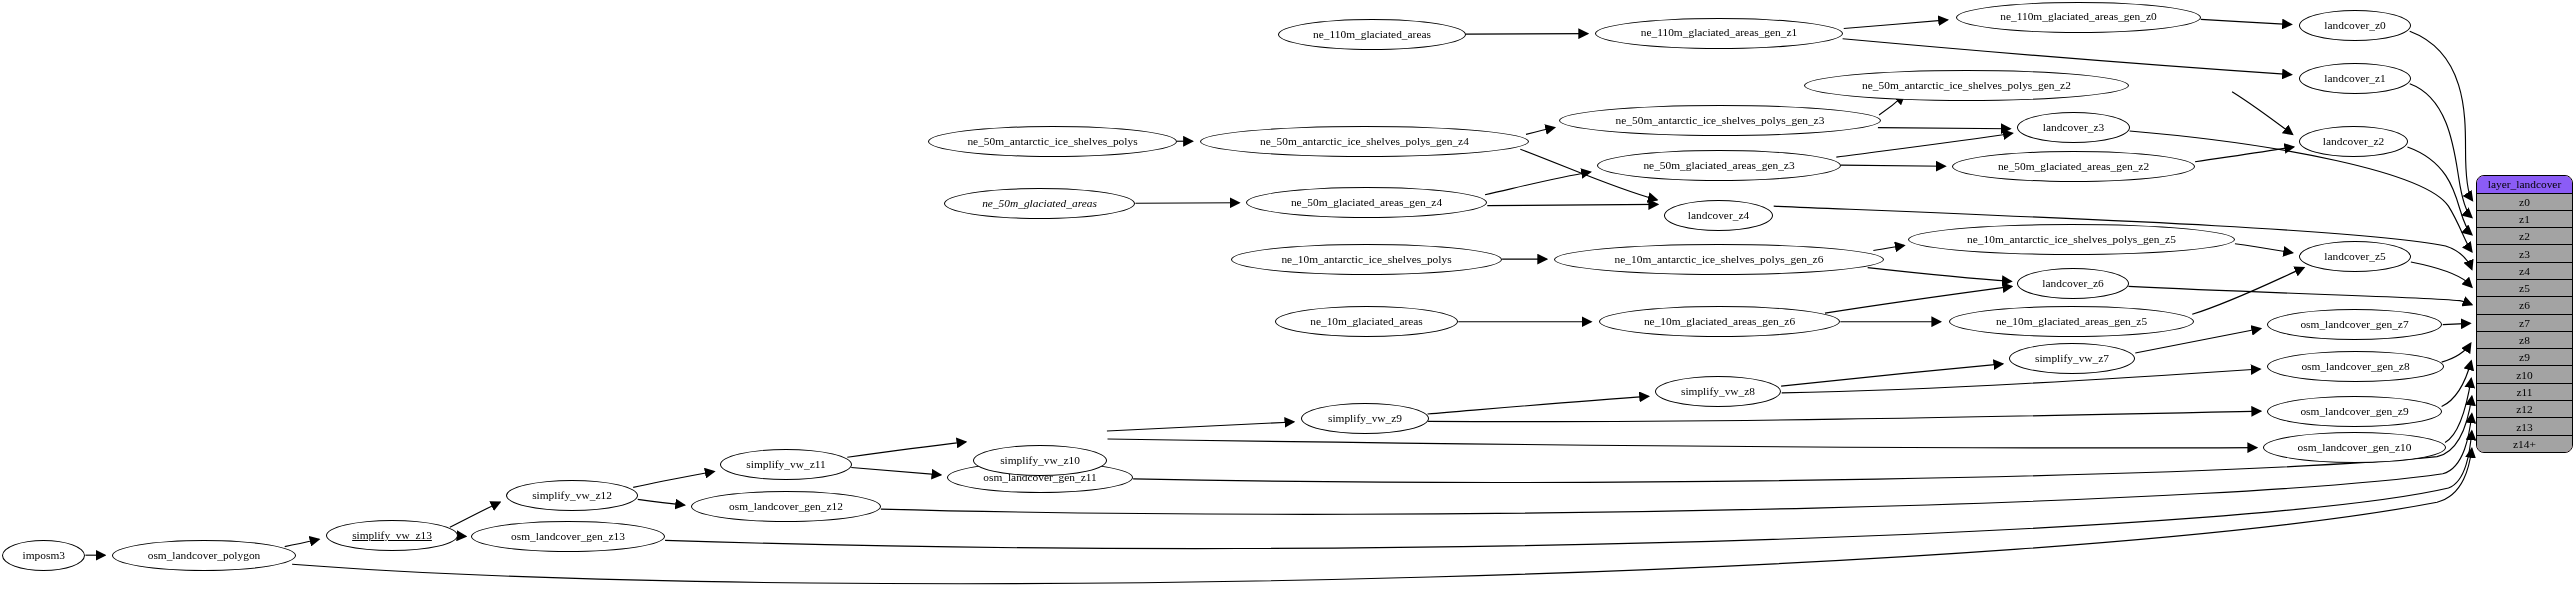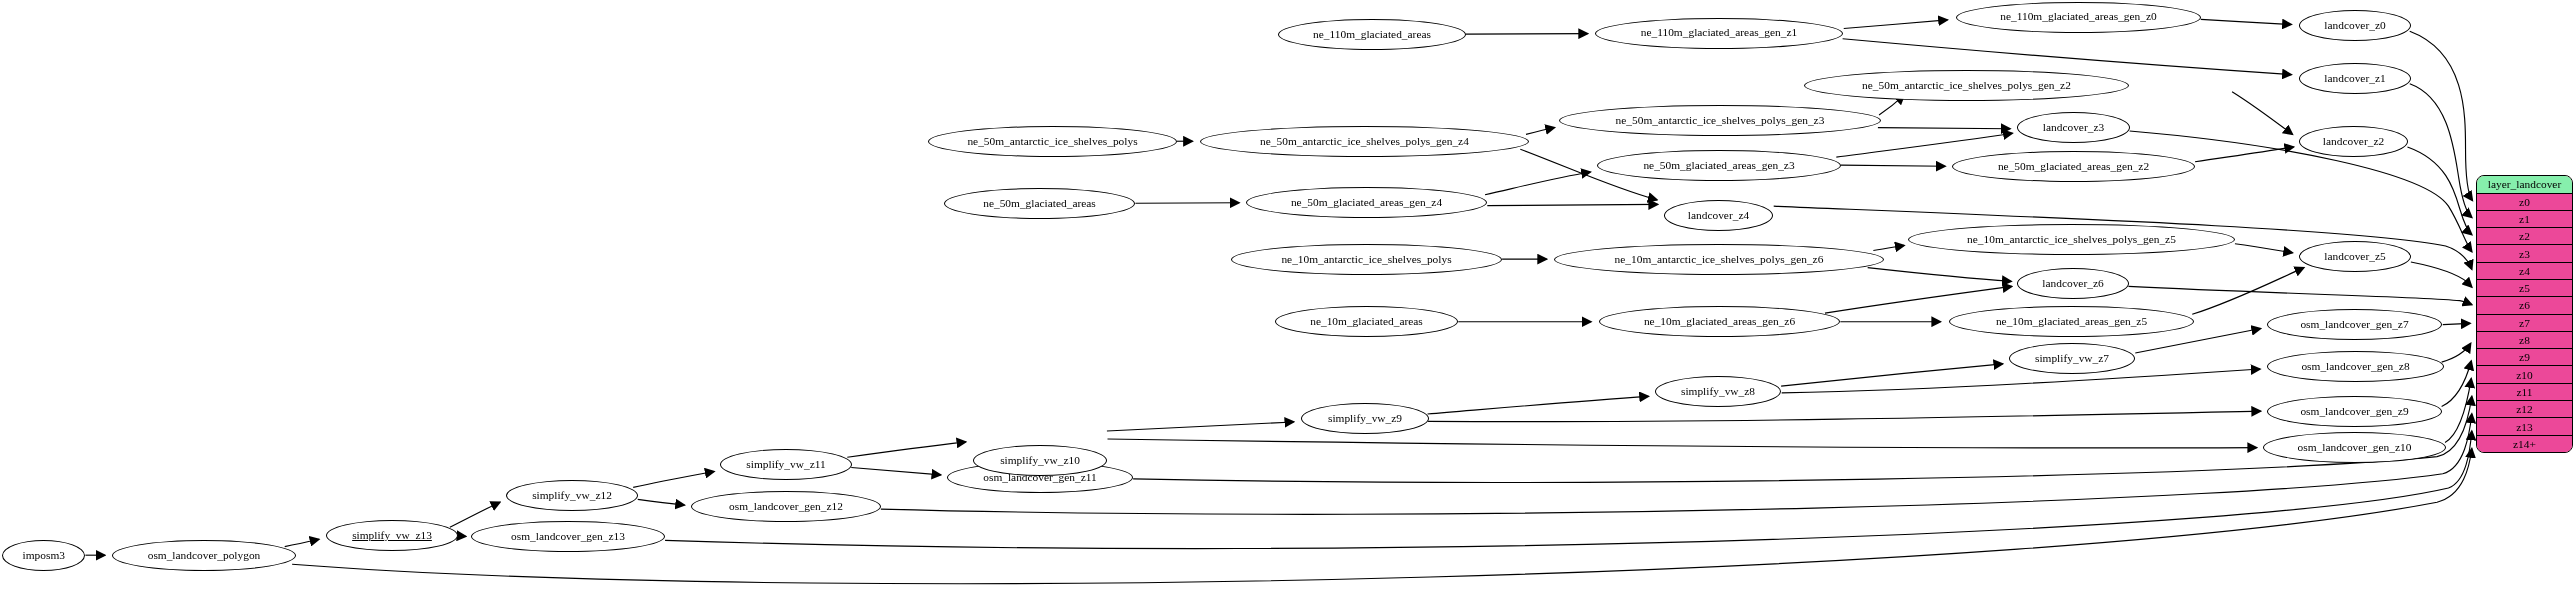--- a/index.html
+++ b/index.html
@@ -16,25 +16,25 @@
     font-size:11.4px;line-height:1;white-space:nowrap;z-index:2;
   }
   .ztable{
     position:absolute;left:2476px;top:175px;width:97px;height:278px;
     box-sizing:border-box;border:1.1px solid #000;border-radius:8px;
     background:#ffb6c1;overflow:hidden;z-index:2;
     display:flex;flex-direction:column;font-size:11.4px;
   }
   .zt-header{
     flex:0 0 16.5px;display:flex;align-items:center;justify-content:center;
-    background:#86efac;
+    background:#8b5cf6;
   }
   .zt-row{
     flex:1 1 auto;display:flex;align-items:center;justify-content:center;
-    border-top:1.1px solid #000;background:#ec4899;
+    border-top:1.1px solid #000;background:#a3a3a3;
   }
 </style>
 </head>
 <body>
 
 <svg id="edges" viewBox="0 0 4524 1073" xmlns="http://www.w3.org/2000/svg">
   <defs>
     <marker id="arrow" viewBox="0 0 10 10" refX="8.5" refY="5" markerWidth="9.5" markerHeight="9.5" orient="auto">
       <path d="M0,0 L10,5 L0,10 z" fill="#000"></path>
     </marker>
@@ -125,21 +125,21 @@
 <div class="node" style="left:1595px;top:17.7px;width:248px;">ne_110m_glaciated_areas_gen_z1</div>
 <div class="node" style="left:1956px;top:1.7px;width:245px;">ne_110m_glaciated_areas_gen_z0</div>
 <div class="node" style="left:2299px;top:10.2px;width:112px;">landcover_z0</div>
 <div class="node" style="left:2299px;top:63px;width:112px;">landcover_z1</div>
 <div class="node" style="left:928px;top:126px;width:249px;">ne_50m_antarctic_ice_shelves_polys</div>
 <div class="node" style="left:1200px;top:126px;width:329px;">ne_50m_antarctic_ice_shelves_polys_gen_z4</div>
 <div class="node" style="left:1559px;top:105px;width:322px;">ne_50m_antarctic_ice_shelves_polys_gen_z3</div>
 <div class="node" style="left:1804px;top:70px;width:325px;">ne_50m_antarctic_ice_shelves_polys_gen_z2</div>
 <div class="node" style="left:2017px;top:112px;width:113px;">landcover_z3</div>
 <div class="node" style="left:2299px;top:126px;width:109px;">landcover_z2</div>
-<div class="node" style="left:944px;top:188px;width:191px;">ne_50m_glaciated_areas</div>
+<div class="node" style="left:944px;top:188px;width:191px;font-style:italic;">ne_50m_glaciated_areas</div>
 <div class="node" style="left:1246px;top:187px;width:241px;">ne_50m_glaciated_areas_gen_z4</div>
 <div class="node" style="left:1597px;top:150px;width:244px;">ne_50m_glaciated_areas_gen_z3</div>
 <div class="node" style="left:1952px;top:151px;width:243px;">ne_50m_glaciated_areas_gen_z2</div>
 <div class="node" style="left:1664px;top:200px;width:109px;">landcover_z4</div>
 <div class="node" style="left:1231px;top:244px;width:271px;">ne_10m_antarctic_ice_shelves_polys</div>
 <div class="node" style="left:1554px;top:244px;width:330px;">ne_10m_antarctic_ice_shelves_polys_gen_z6</div>
 <div class="node" style="left:1908px;top:224px;width:327px;">ne_10m_antarctic_ice_shelves_polys_gen_z5</div>
 <div class="node" style="left:2299px;top:241px;width:112px;text-align:right;">landcover_z5</div>
 <div class="node" style="left:2017px;top:268px;width:112px;">landcover_z6</div>
 <div class="node" style="left:1275px;top:306px;width:183px;">ne_10m_glaciated_areas</div>

